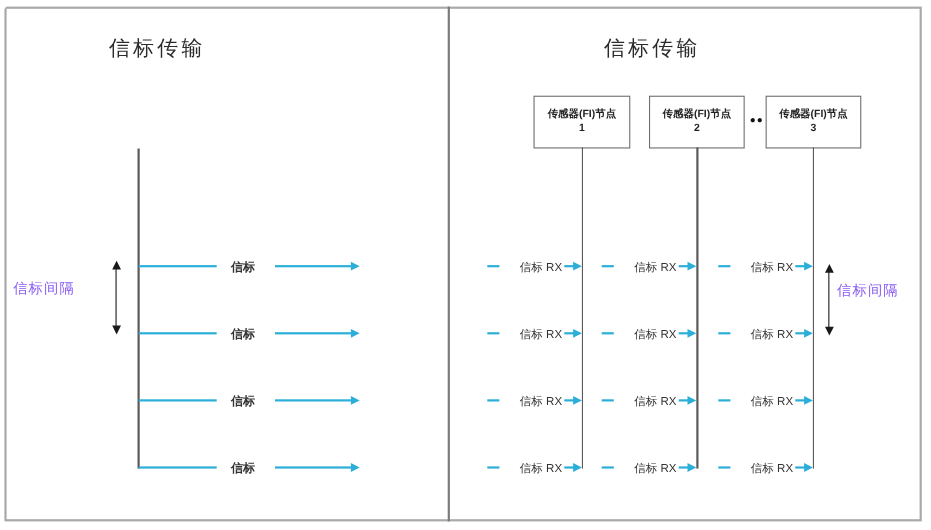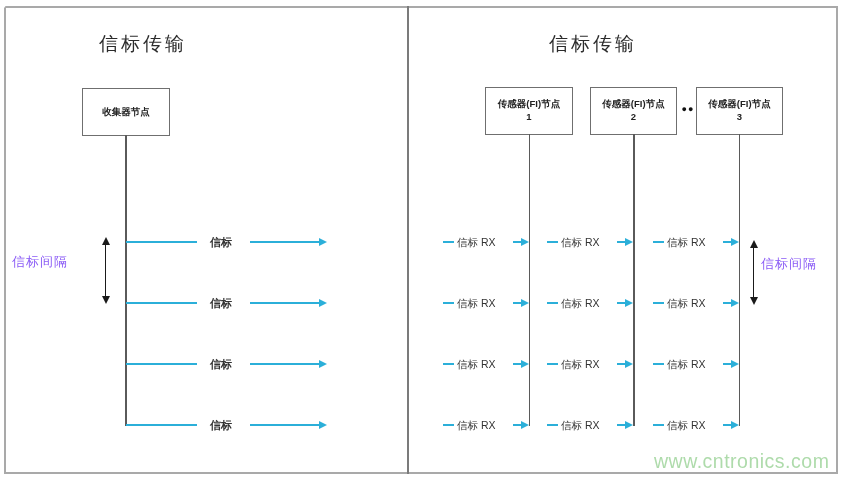--- a/index.html
+++ b/index.html
@@ -37,21 +37,21 @@
   .lrow{position:absolute;left:126px;width:201px;height:14px;font-weight:bold;}
   .lrow .seg{position:absolute;left:0;top:6.25px;width:71px;height:1.5px;background:var(--cyan);}
   .lrow .lbl{position:absolute;left:70px;top:0;width:50px;text-align:center;
     font-size:11px;color:#333;white-space:nowrap;}
   .lrow .aline{position:absolute;left:124px;top:6.25px;width:69px;height:1.5px;background:var(--cyan);}
   .lrow .ahead{left:193px;}
 
   
   .rgrp{position:absolute;width:86px;height:14px;}
   .rgrp .dash{position:absolute;left:0;top:6.25px;width:11px;height:1.5px;background:var(--cyan);}
-  .rgrp .lbl{position:absolute;left:14px;top:0.5px;width:54px;text-align:left;
+  .rgrp .lbl{position:absolute;left:14px;top:0.5px;width:54px;text-align:right;
     font-size:10.5px;color:#333;white-space:nowrap;}
   .rgrp .aline{position:absolute;left:70px;top:6.25px;width:9px;height:1.5px;background:var(--cyan);}
   .rgrp .ahead{left:78px;}
 
   .ahead{position:absolute;top:2.5px;width:0;height:0;
     border-top:4.5px solid transparent;border-bottom:4.5px solid transparent;
     border-left:8.5px solid var(--cyan);}
 
   
   .varrow{position:absolute;width:11px;}
@@ -73,23 +73,20 @@
 </style>
 </head>
 <body>
 
 <div class="canvas" style="--cyan:#2BAFD9;">
   <div class="frame"></div>
   <div class="divider"></div>
 
   <div class="panel-title title-left">信标传输</div>
 
-  <div class="nodebox box-collector">
-    <span>收集器节点</span>
-  </div>
   <div class="timeline tl-collector"></div>
 
   <div class="interval-label il-left">信标间隔</div>
   <div class="varrow va-left">
     <i class="tri up"></i>
     <i class="bar"></i>
     <i class="tri down"></i>
   </div>
 
   <div class="lrow" style="top:235px;">
@@ -219,14 +216,13 @@
     <i class="ahead"></i>
   </div>
 
   <div class="varrow va-right">
     <i class="tri up"></i>
     <i class="bar"></i>
     <i class="tri down"></i>
   </div>
   <div class="interval-label il-right">信标间隔</div>
 
-  <div class="watermark">www.cntronics.com</div>
 </div>
 
 </body></html>

